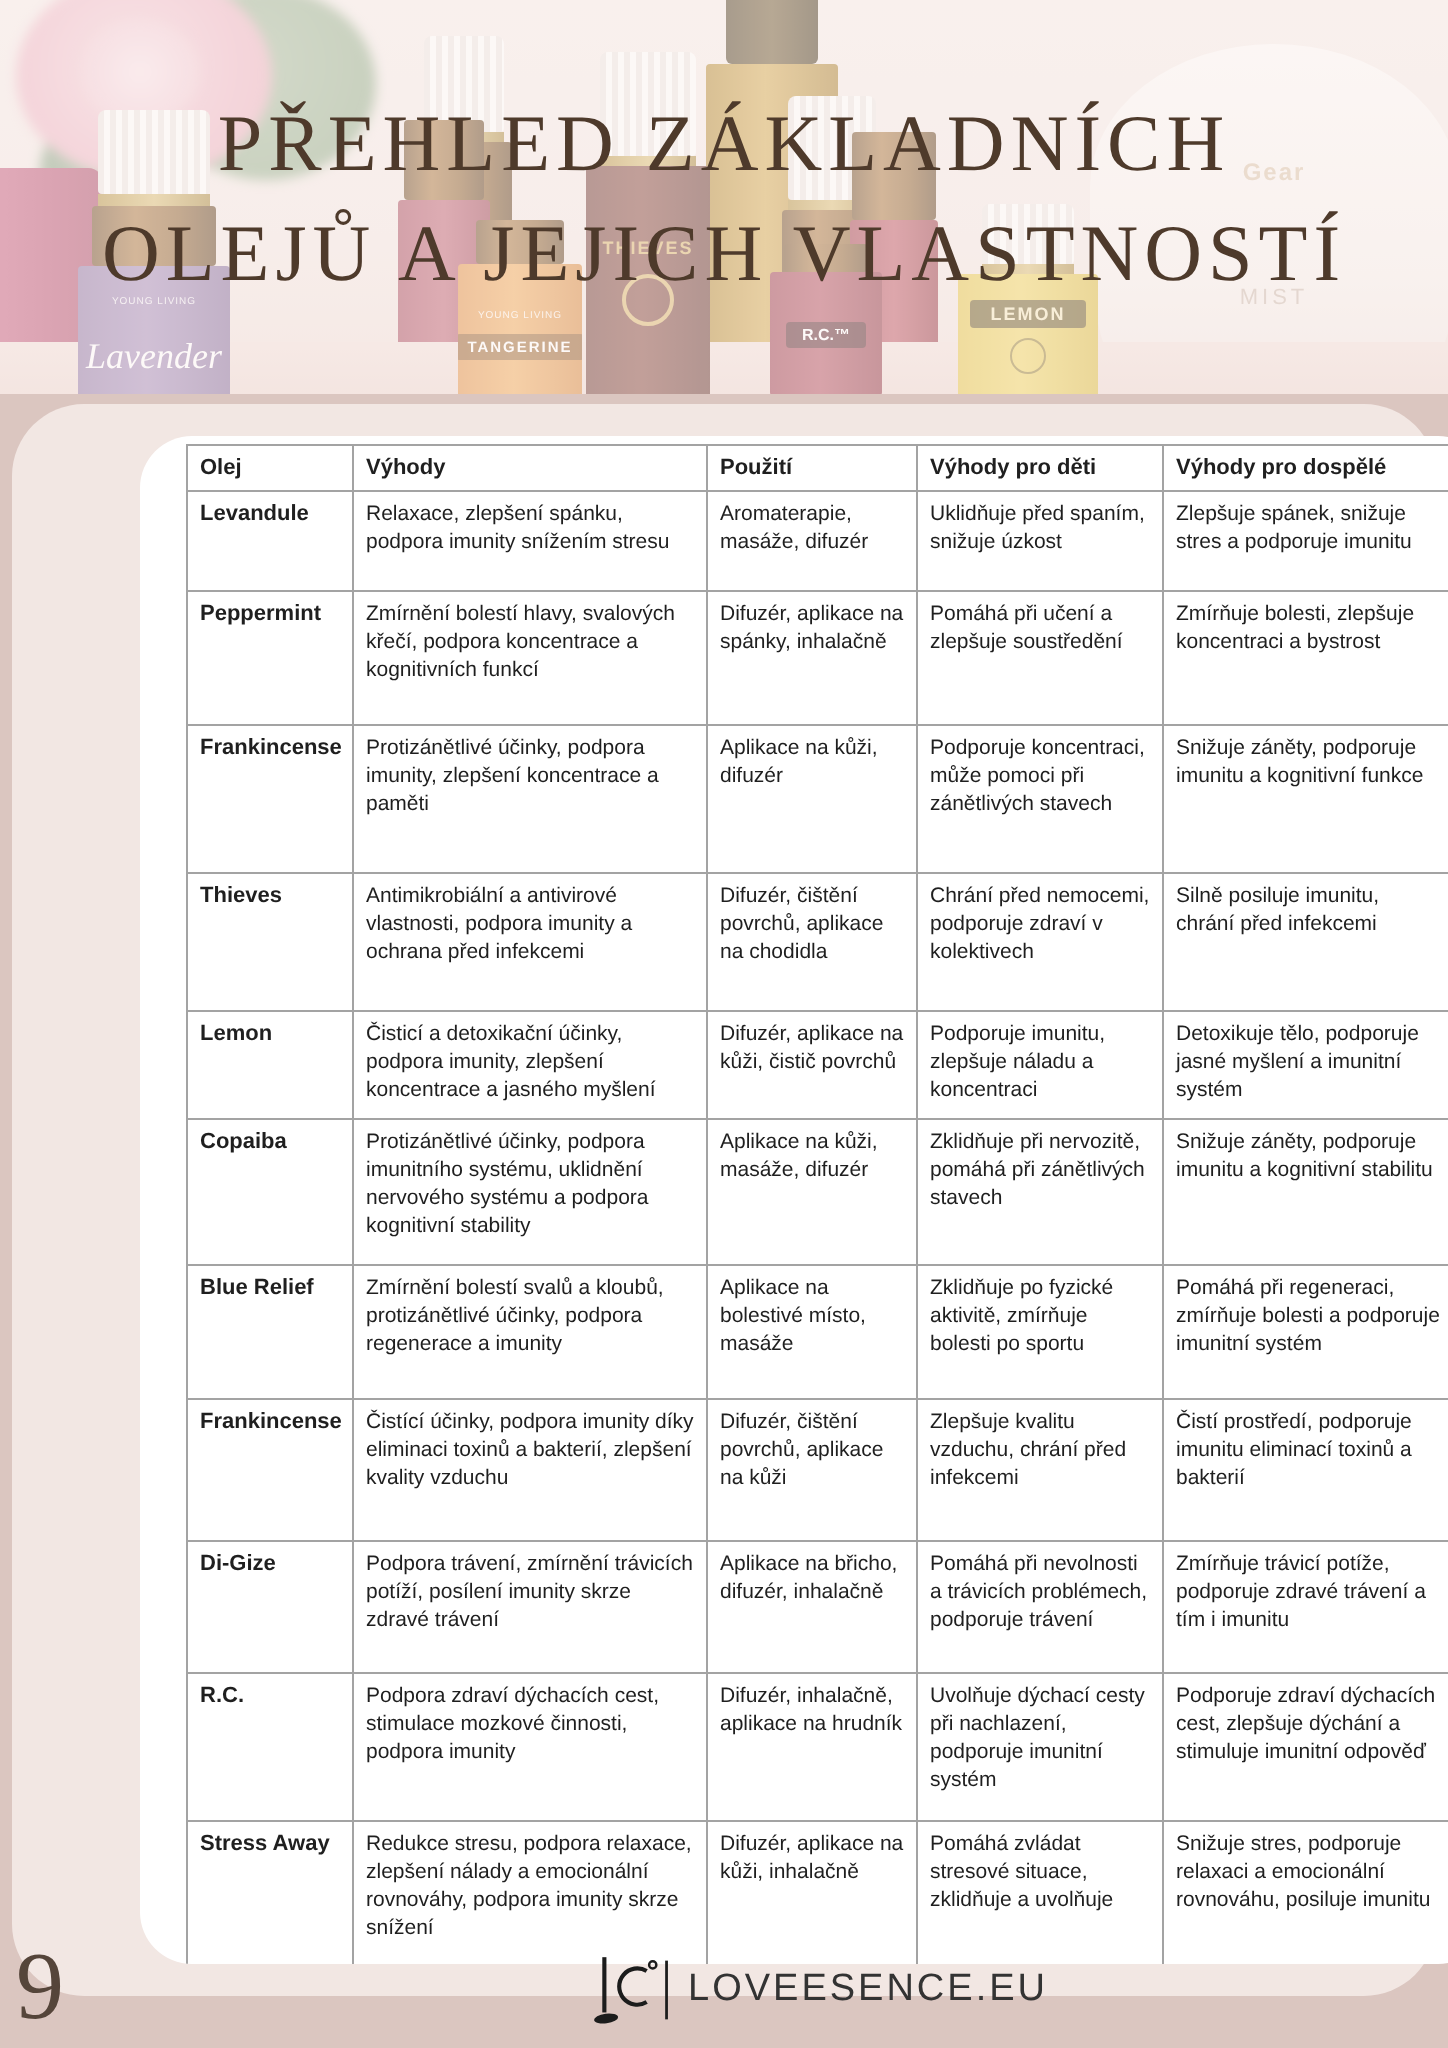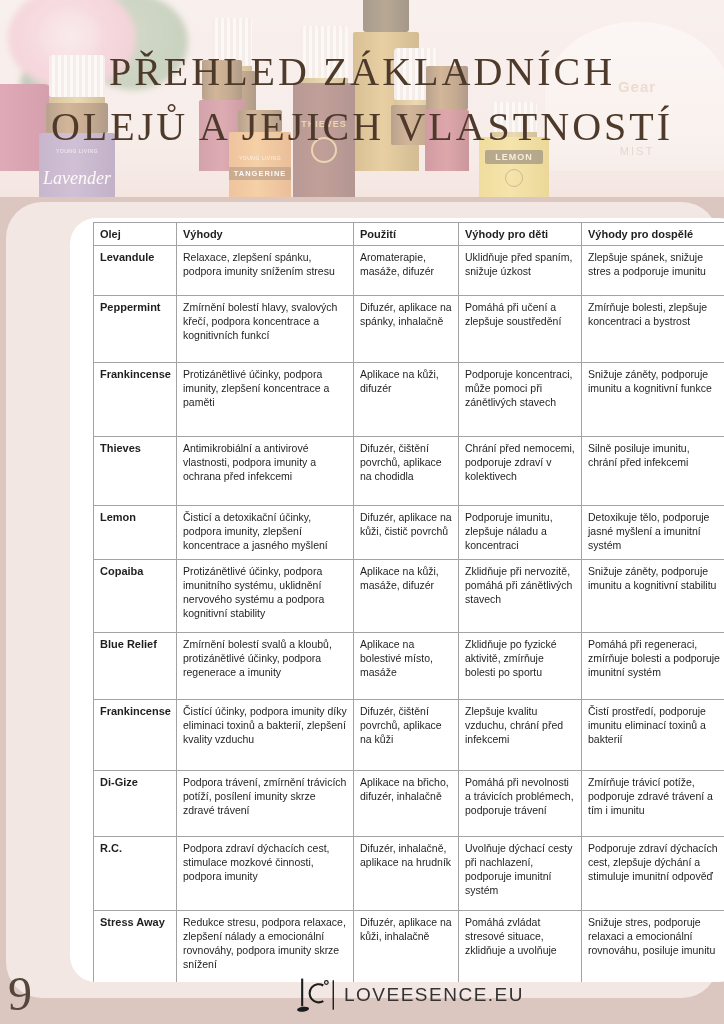--- a/index.html
+++ b/index.html
@@ -34,21 +34,21 @@
   .glass{background:linear-gradient(90deg,#6f4a22,#a8743a 35%,#8a5c28 70%,#5f3d1a);
     border-radius:2px;margin:0 auto;}
   .lbl{margin:0 auto;border-radius:2px;display:flex;flex-direction:column;
     align-items:center;justify-content:center;text-align:center;color:#fff;overflow:hidden;}
   .tiny-brand{font-size:5px;letter-spacing:.5px;opacity:.85;}
   .overlay{position:absolute;inset:0;background:rgba(251,244,242,0.52);z-index:4;}
   .diffuser{position:absolute;left:545px;top:22px;width:184px;height:210px;z-index:0;
     background:linear-gradient(180deg,#fcf9f7 0%,#f6efeb 55%,#eadcd6 100%);
     border-radius:50% 50% 38% 38% / 34% 34% 50% 50%;
     display:flex;flex-direction:column;align-items:center;justify-content:center;color:#d8c2ae;}
-  .diffuser .d-brand{font-size:15px;letter-spacing:1px;color:#d9c3a8;margin-top:-20px;font-weight:bold;}
+  .diffuser .d-brand{font-size:12px;letter-spacing:1px;color:#d9c3a8;margin-top:-20px;font-weight:bold;}
   .diffuser .d-model{font-size:11px;letter-spacing:2px;color:#cbb9ab;margin-top:50px;}
   
   .title{
     position:absolute;left:0;top:44px;width:724px;z-index:5;text-align:center;
     font-family:"Liberation Serif", serif;color:#4e3a2b;
     font-size:40px;line-height:55px;letter-spacing:3px;white-space:nowrap;
   }
   
   .outer-card{position:absolute;left:6px;top:202px;width:712px;height:796px;
     background:#f2e7e3;border-radius:36px;z-index:1;}
@@ -136,20 +136,26 @@
   </div>
 
   <div class="bottle" style="left:228px;top:110px;width:64px;z-index:3;">
     <div class="glass" style="width:44px;height:22px;"></div>
     <div class="lbl" style="width:62px;height:70px;background:linear-gradient(90deg,#e08f42,#f0a957 45%,#d68538);">
       <div class="tiny-brand" style="color:#fff;">YOUNG LIVING</div>
       <div style="font-size:7.5px;letter-spacing:1px;font-weight:bold;background:rgba(90,50,15,.55);padding:2px 6px;margin-top:6px;border-radius:2px;">TANGERINE</div>
     </div>
   </div>
 
+  <div class="bottle" style="left:384px;top:122px;width:58px;z-index:3;">
+    <div class="glass" style="width:42px;height:14px;"></div>
+    <div class="lbl" style="width:56px;height:62px;background:linear-gradient(90deg,#9c3a4a,#b14c5c 45%,#90323f);">
+      <div style="font-size:8px;font-weight:bold;background:rgba(40,15,15,.6);padding:2px 8px;border-radius:2px;">R.C.™</div>
+    </div>
+  </div>
 
   <div class="bottle" style="left:478px;top:102px;width:72px;z-index:3;">
     <div class="cap-w" style="width:46px;height:30px;"></div>
     <div class="band-g" style="width:46px;height:5px;"></div>
     <div class="lbl" style="width:70px;height:62px;background:linear-gradient(90deg,#e3c344,#efd45e 45%,#d9b93a);">
       <div style="font-size:9px;letter-spacing:1px;font-weight:bold;color:#f4e9bd;background:rgba(55,40,10,.7);padding:2px 10px;border-radius:2px;">LEMON</div>
       <div style="width:16px;height:16px;border-radius:50%;border:1.5px solid rgba(90,70,20,.6);margin-top:5px;"></div>
     </div>
   </div>
 

